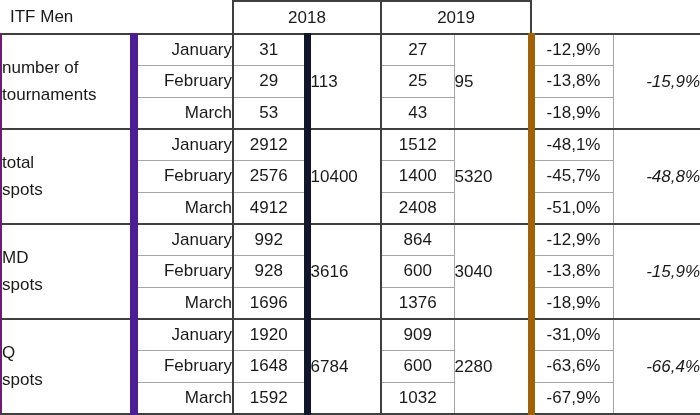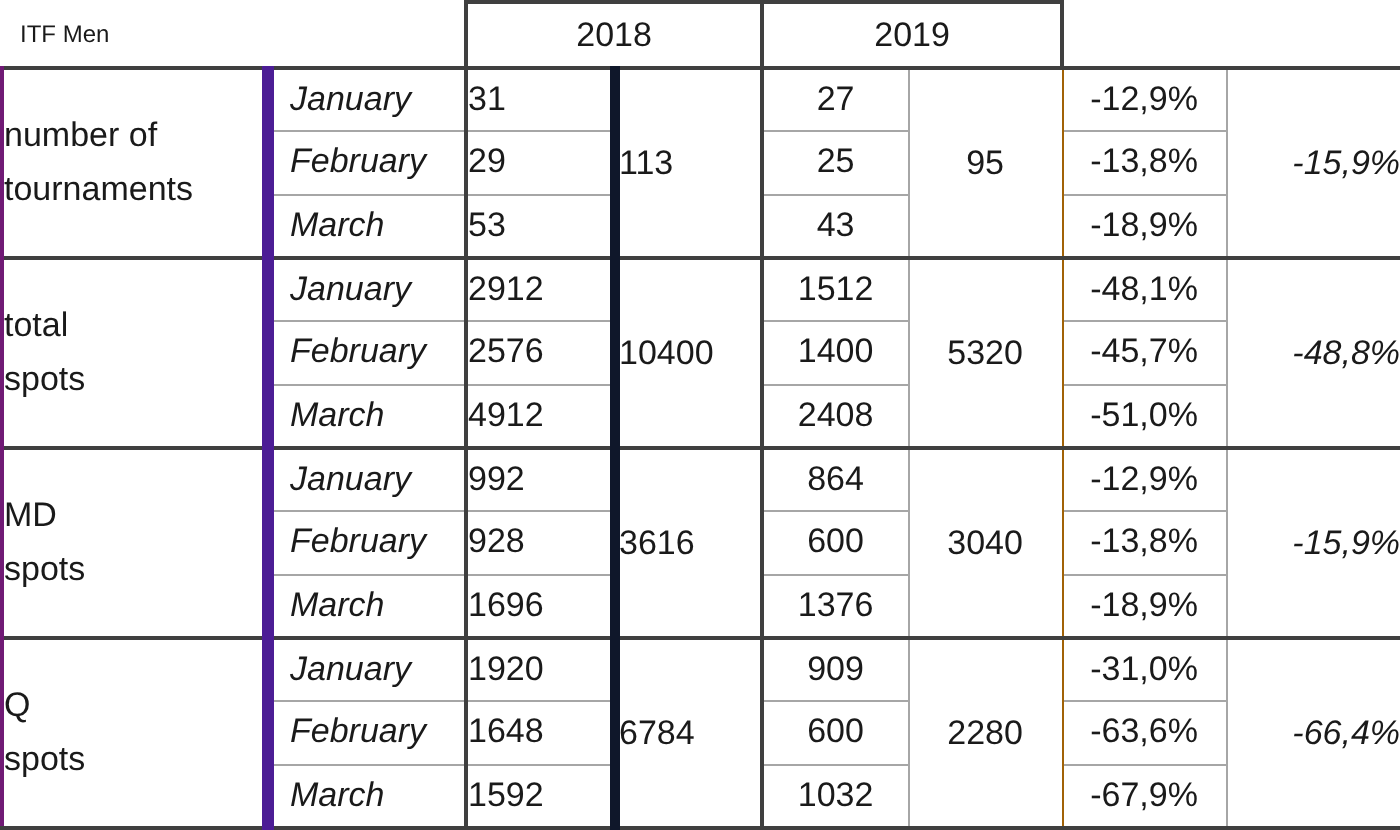--- a/index.html
+++ b/index.html
@@ -8,31 +8,31 @@
     font-family:"Liberation Sans","DejaVu Sans",sans-serif;color:#1a1a1a;
   }
   table.grid{
     border-collapse:collapse;table-layout:fixed;
     width:700px;height:415px;font-size:17px;color:#1a1a1a;
   }
   td{vertical-align:middle;padding:0;overflow:hidden;white-space:nowrap;}
 
   
   tr.h-row td{height:31px;}
-  td.h-title{text-align:left;padding-left:9px;font-size:12px;}
+  td.h-title{text-align:left;padding-left:9px;font-size:17px;}
   td.h-year{text-align:center;border:2px solid #3f3f3f;}
   td.h-spacer{border:none;}
 
   
   td.c-cat {border-left:2px solid #701a75;text-align:left;line-height:1.55;}
-  td.c-month{border-left:6px solid #4c1d95;text-align:left;padding-left:8px;font-style:italic;}
-  td.c-v18 {border-left:2px solid #3f3f3f;border-right:5px solid #0f172a;}
+  td.c-month{border-left:8px solid #4c1d95;text-align:right;padding-left:8px;}
+  td.c-v18 {border-left:2px solid #3f3f3f;border-right:7px solid #0f172a;text-align:center;}
   td.c-t18 {border-right:2px solid #3f3f3f;}
   td.c-v19 {border-right:1px solid #a6a6a6;text-align:center;}
-  td.c-t19 {border-right:1px solid #a16207;text-align:center;border-radius:24px;}
+  td.c-t19 {border-right:7px solid #a16207;border-radius:24px;}
   td.c-pm  {border-right:1px solid #a6a6a6;text-align:center;}
   td.c-pt  {border-right:2px solid #3f3f3f;text-align:right;font-style:italic;}
 
   
   tbody.block tr:first-child td{border-top:2px solid #3f3f3f;}      
   td.sep{border-bottom:1px solid #a6a6a6;}                           
   tbody.block-last tr:last-child td{border-bottom:2px solid #3f3f3f;}
   tbody.block-last td[rowspan]{border-bottom:2px solid #3f3f3f;}
 </style>
 </head>

